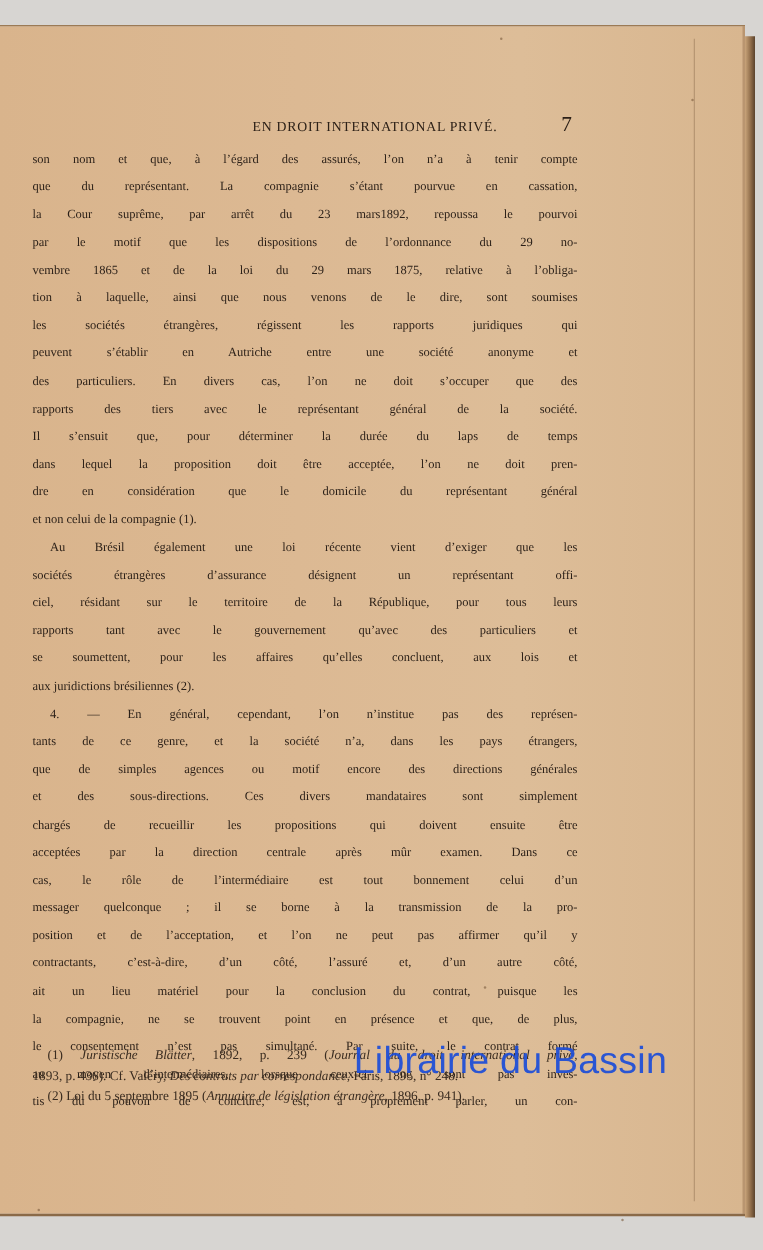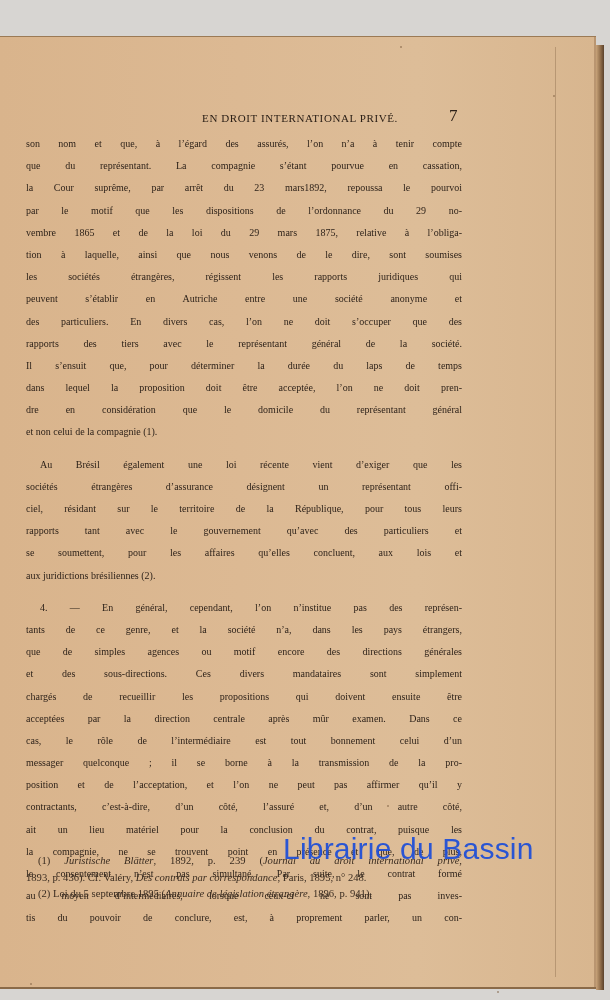--- a/index.html
+++ b/index.html
@@ -10,21 +10,21 @@
       width: 610px;
       height: 1000px;
       background: #d7d5d2;
       position: relative;
       overflow: hidden;
       font-family: "Liberation Serif", "DejaVu Serif", serif;
     }
     .page {
       position: absolute;
       left: 0;
-      top: 36px;
+      top: 20px;
       width: 596px;
       height: 950px;
       background: linear-gradient(90deg, #d9b48c 0%, #dcb993 40%, #ddbd98 70%, #d8b68f 100%);
       border-top: 1px solid #9b7a55;
       border-bottom: 2px solid #8a6a48;
       box-shadow: inset -2px 0 0 #b99570;
     }
     .page-edge {
       position: absolute;
       right: -8px;
@@ -73,21 +73,20 @@
       text-align: justify;
       text-align-last: justify;
       white-space: nowrap;
       height: 22.2px;
     }
     .line.last {
       text-align-last: left;
     }
     .line.indent {
       padding-left: 14px;
-      margin-top: 10px;
     }
     .footnotes {
       position: absolute;
       left: 26px;
       top: 816px;
       width: 436px;
       color: #3a2c20;
       font-size: 10.6px;
       line-height: 16.5px;
     }

